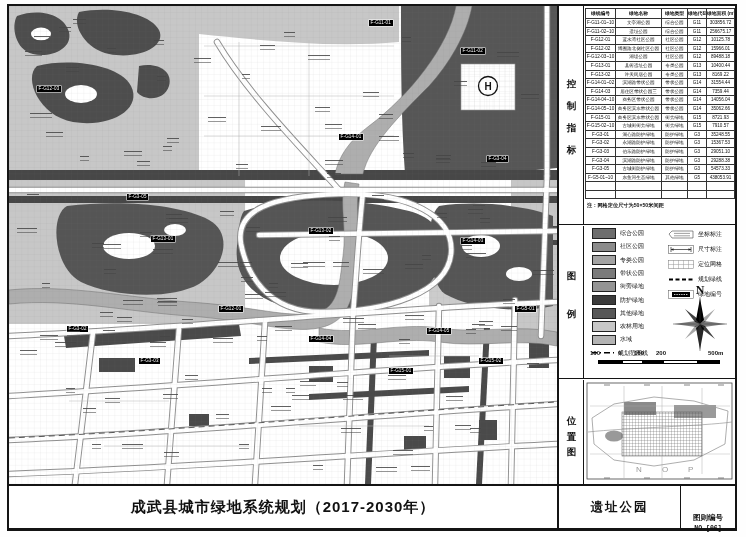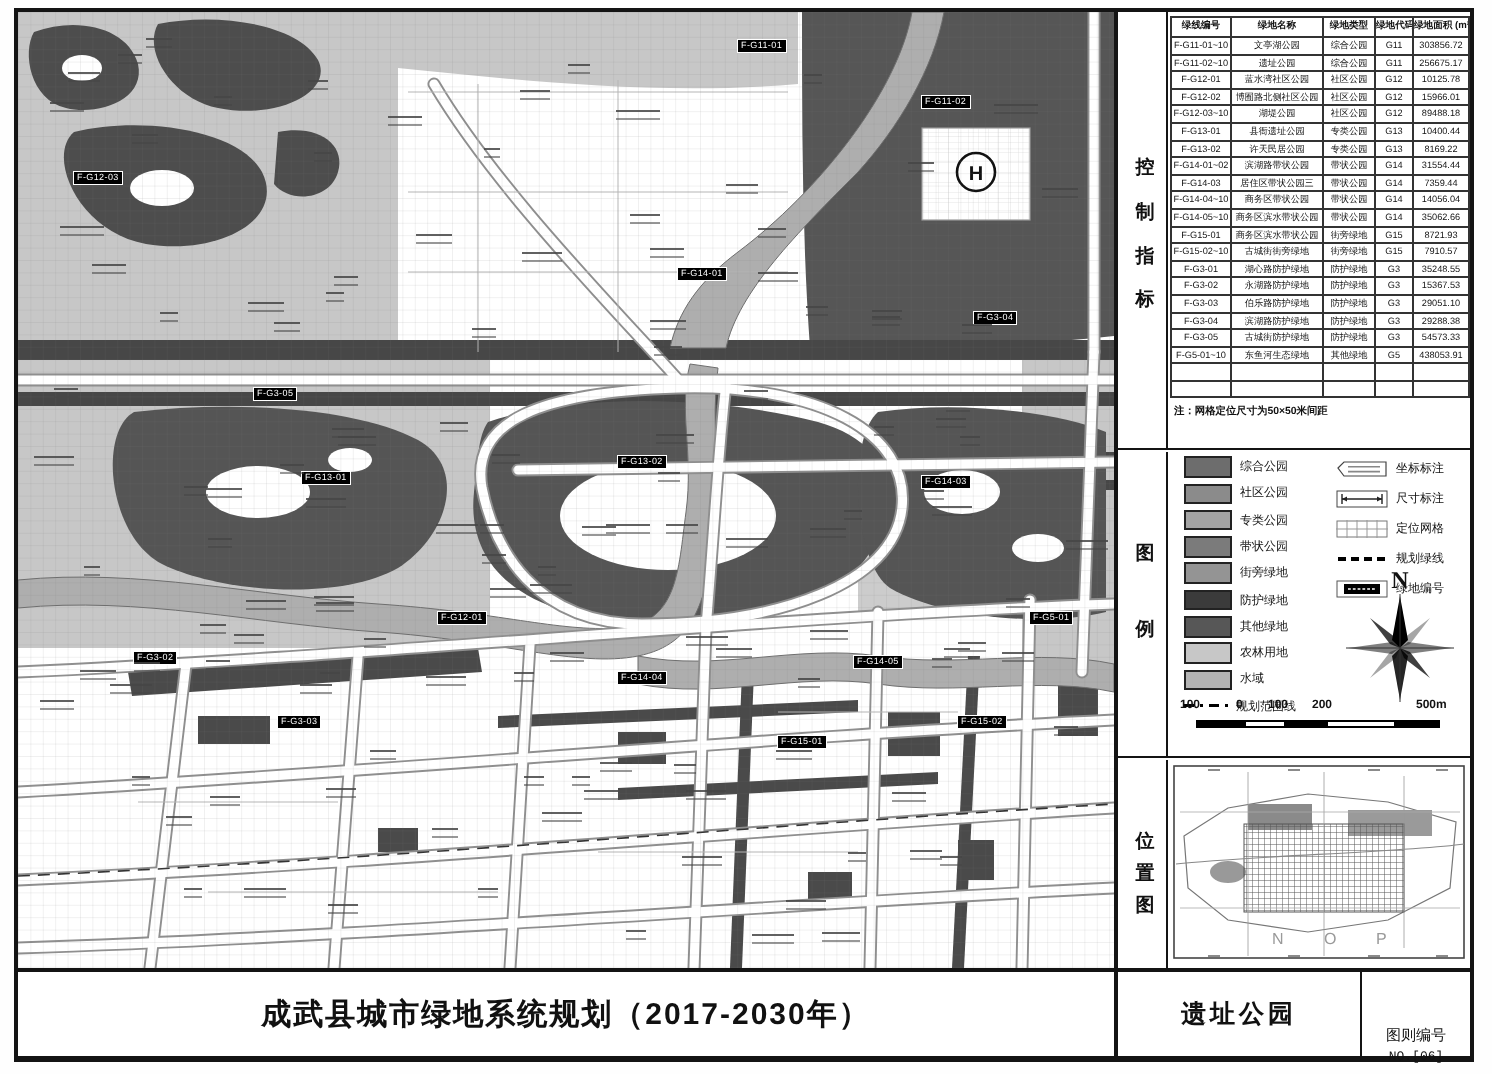--- a/index.html
+++ b/index.html
@@ -52,21 +52,21 @@
   .scalebar-nums span{position:absolute;top:0;}
   .scalebar{position:absolute;left:14px;top:134px;width:122px;height:4px;border:1px solid #000;box-sizing:border-box;background:#fff;}
   .scalebar i{position:absolute;top:0;bottom:0;background:#000;}
 
   
   .title-bar{position:absolute;left:0;top:478px;width:726px;height:42px;border-top:2px solid #141414;display:flex;}
   .tb-title{width:548px;border-right:2px solid #141414;display:flex;align-items:center;justify-content:center;
             font-size:15px;font-weight:bold;letter-spacing:1px;}
   .tb-name{width:121px;border-right:1.5px solid #141414;display:flex;align-items:center;justify-content:center;
            font-size:12.5px;font-weight:bold;letter-spacing:2px;}
-  .tb-no{flex:1;display:flex;flex-direction:column;align-items:center;justify-content:center;font-weight:normal;margin-top:30px;}
+  .tb-no{flex:1;display:flex;flex-direction:column;align-items:center;justify-content:center;font-weight:bold;margin-top:30px;}
   .tb-no .l1{font-size:7.5px;}
   .tb-no .l2{font-size:6.5px;margin-top:2px;font-family:"Liberation Mono","DejaVu Sans Mono",monospace;}
 </style>
 </head>
 <body>
 
 <div class="sheet">
  <div class="frame">
 
   <div class="map-area">

